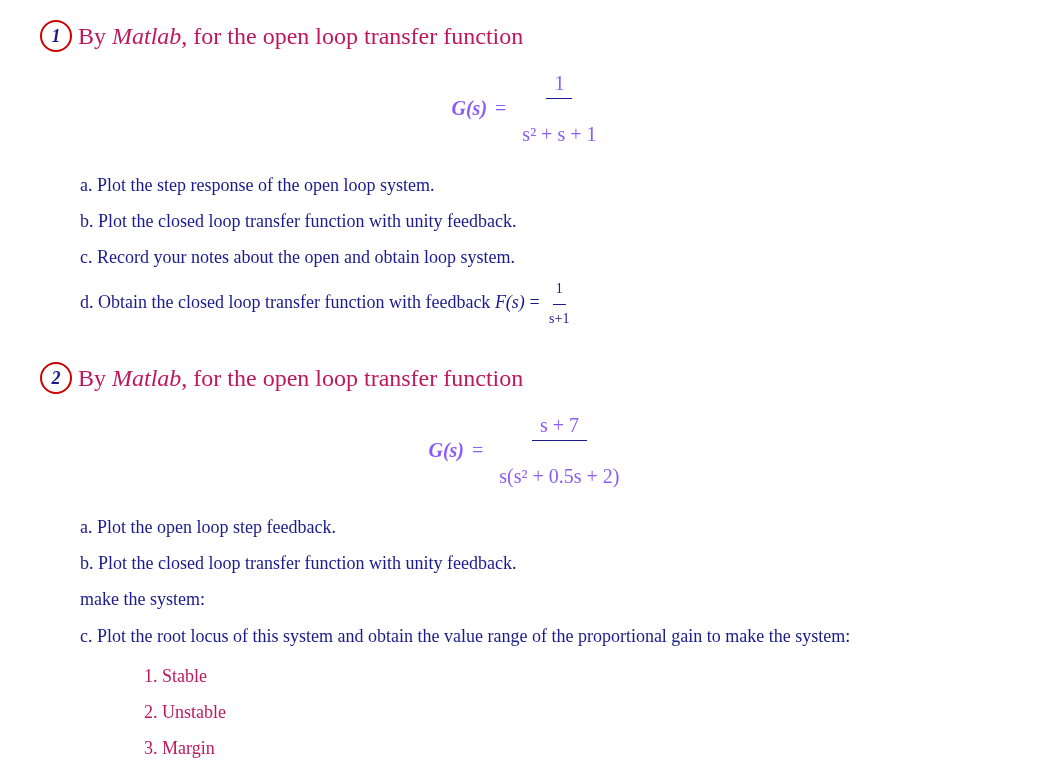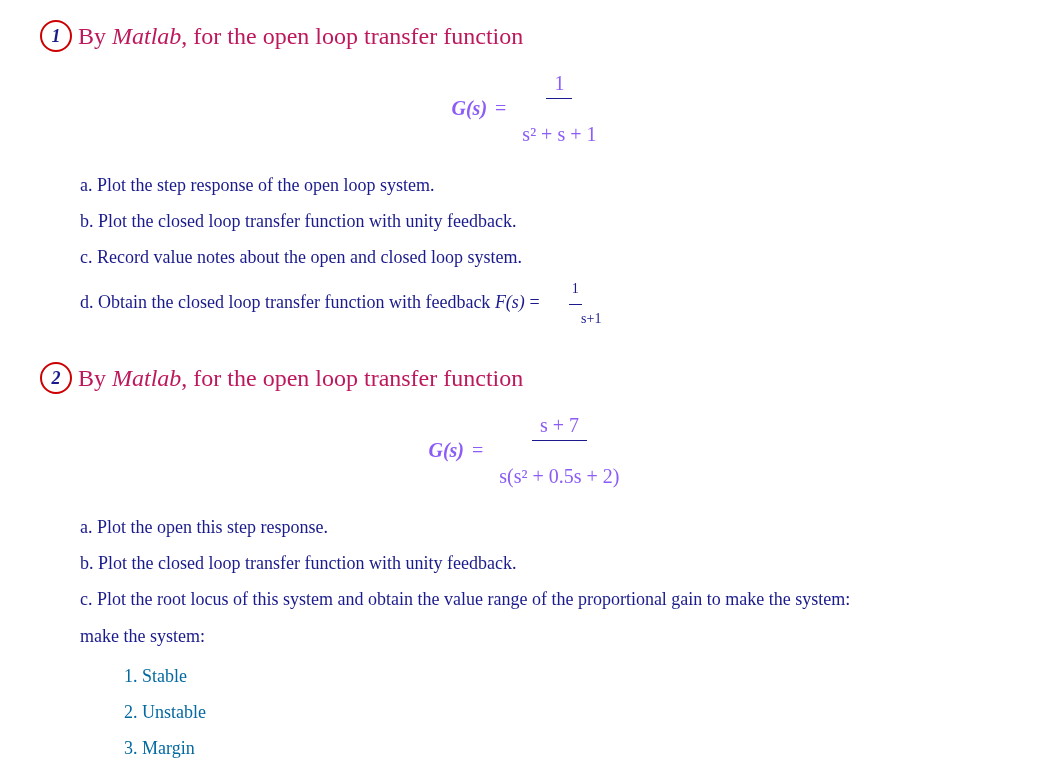--- a/index.html
+++ b/index.html
@@ -102,24 +102,24 @@
       margin-left: 40px;
       line-height: 1.9;
       color: #1a1a8c;
     }
 
     .sub-items p {
       margin-bottom: 2px;
     }
 
     .sub-sub-items {
-      margin-left: 44px;
+      margin-left: 64px;
       margin-top: 6px;
       line-height: 1.9;
-      color: #0369a1;
+      color: #be185d;
     }
 
     .sub-sub-items p {
       margin-bottom: 2px;
     }
 
     .feedback-fraction {
       display: inline-flex;
       flex-direction: column;
       align-items: center;
@@ -128,21 +128,20 @@
       margin-left: 2px;
     }
 
     .feedback-fraction .f-num {
       border-bottom: 1px solid #1a1a8c;
       padding: 0 3px 1px 3px;
     }
 
     .feedback-fraction .f-den {
       padding: 1px 3px 0 3px;
-      margin-left: 32px;
     }
 
     .problem2-gap {
       margin-top: 30px;
     }
   </style>
 </head>
 <body>
 
 <div class="problem">
@@ -160,21 +159,21 @@
       <span class="fraction">
         <span class="numerator">1</span>
         <span class="denominator">s² + s + 1</span>
       </span>
     </div>
   </div>
 
   <div class="sub-items">
     <p>a. Plot the step response of the open loop system.</p>
     <p>b. Plot the closed loop transfer function with unity feedback.</p>
-    <p>c. Record value notes about the open and closed loop system.</p>
+    <p>c. Record your notes about the open and obtain loop system.</p>
     <p>
       <span>d. Obtain the closed loop transfer function with feedback</span>
       <span> </span>
       <em>F(s)</em>
       <span> </span>
       <span>=</span>
       <span> </span>
       <span class="feedback-fraction">
         <span class="f-num">1</span>
         <span class="f-den">s+1</span>
@@ -196,24 +195,24 @@
       <span class="formula-lhs">G(s)</span>
       <span class="equals">=</span>
       <span class="fraction">
         <span class="numerator">s + 7</span>
         <span class="denominator">s(s² + 0.5s + 2)</span>
       </span>
     </div>
   </div>
 
   <div class="sub-items">
-    <p>a. Plot the open this step response.</p>
+    <p>a. Plot the open loop step feedback.</p>
     <p>b. Plot the closed loop transfer function with unity feedback.</p>
+    <p>make the system:</p>
     <p>c. Plot the root locus of this system and obtain the value range of the proportional gain to make the system:</p>
-    <p>make the system:</p>
 
     <div class="sub-sub-items">
       <p>1. Stable</p>
       <p>2. Unstable</p>
       <p>3. Margin</p>
     </div>
   </div>
 </div>
 
 </body></html>

